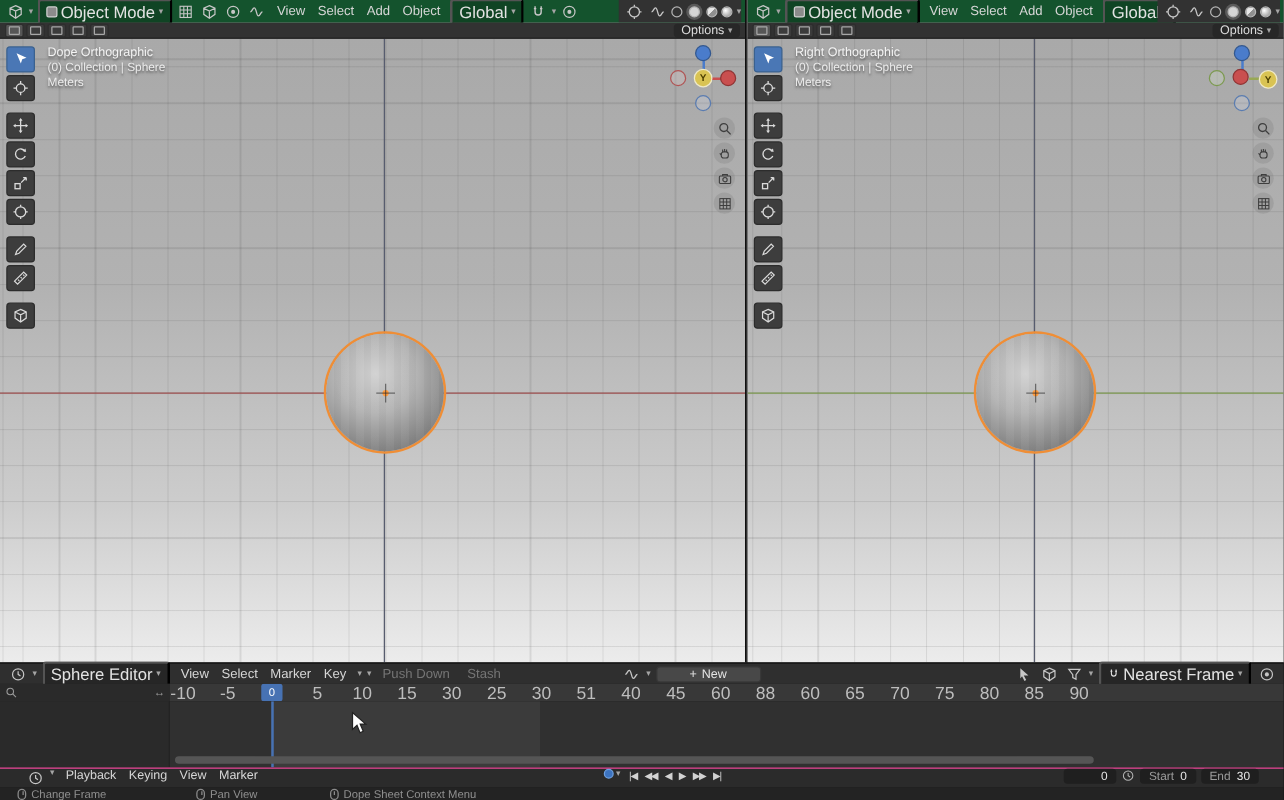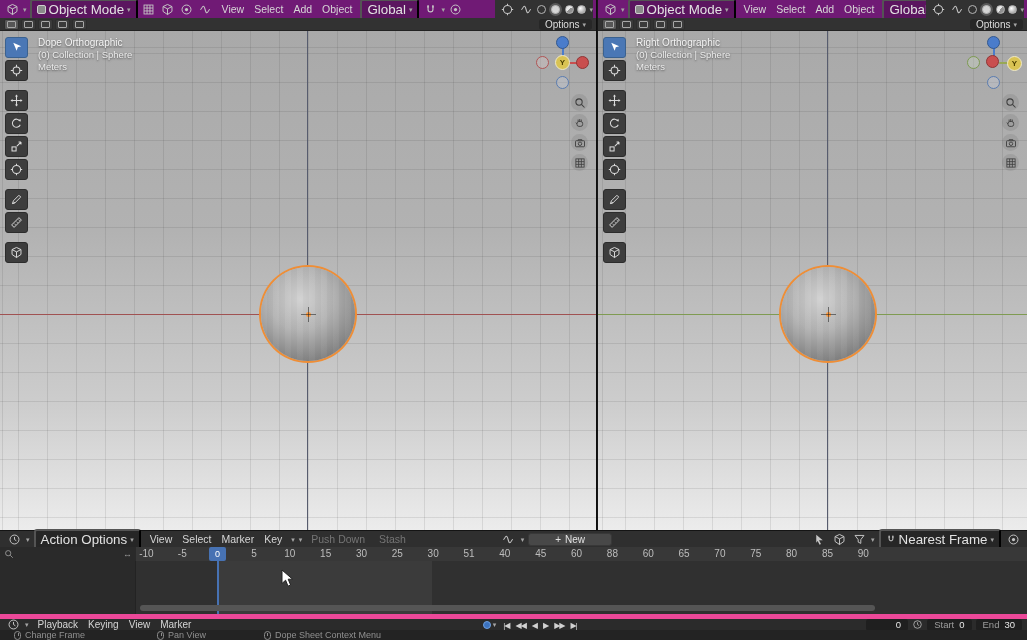--- a/index.html
+++ b/index.html
@@ -31,21 +31,21 @@
   #vp-left .sphere{left:261px}
   #vp-right .sphere{left:183px}
   .sphere::after{content:"";position:absolute;inset:0;border-radius:50%;opacity:.35;
     background:repeating-linear-gradient(90deg,rgba(255,255,255,.07) 0 6px,rgba(0,0,0,.06) 6px 12px)}
   .origin{position:absolute;left:50%;top:50%;width:5px;height:5px;margin:-2.5px 0 0 -2.5px;border-radius:50%;background:#ff9a3c;z-index:2}
   .origin::before{content:"";position:absolute;left:-5px;top:2px;width:15px;height:1px;background:rgba(45,45,45,.6)}
   .origin::after{content:"";position:absolute;left:2px;top:-5px;width:1px;height:15px;background:rgba(45,45,45,.6)}
 
   
   .vp-header{position:absolute;left:0;top:0;right:0;height:31px;z-index:8;font-size:10.5px}
-  .hrow1{height:18px;display:flex;align-items:center;gap:3px;padding:0 4px 0 4px;padding-right:118px;background:#701a75;position:relative;overflow:hidden}
+  .hrow1{height:18px;display:flex;align-items:center;gap:3px;padding:0 4px 0 4px;padding-right:118px;background:#14532d;position:relative;overflow:hidden}
   .hrow2{height:13px;display:flex;align-items:center;justify-content:space-between;padding:0 4px;background:#323232;border-bottom:1px solid #222}
   .menu{color:#d6d6d6;padding:0 5px;white-space:nowrap}
   .menubar{display:flex;align-items:center}
   .dd{display:inline-flex;align-items:center;gap:3px;background:rgba(0,0,0,.18);border-radius:3px;padding:1px 5px;color:#e2e2e2;white-space:nowrap}
   .caret{font-size:7px;color:#a5a5a5;line-height:1}
   .mini{width:16px;height:14px;display:inline-flex;align-items:center;justify-content:center;color:#c6c6c6;background:none;border:none;flex:none}
   .ti{width:13px;height:13px;display:block}
   .mode-ico{width:9px;height:9px;border:1px solid #cfcfcf;border-radius:2px;background:#8b8b8b;flex:none}
   .hr-right{position:absolute;right:3px;top:0;height:18px;display:flex;align-items:center;gap:3px;background:#323232;padding-left:4px}
   .shade{width:9px;height:9px;border-radius:50%;border:1px solid #b5b5b5;flex:none}
@@ -91,31 +91,31 @@
   .nav-btn .ti{width:12px;height:12px}
 
   
   .ds-header{position:absolute;left:0;top:530px;width:100%;height:17px;background:#2f2f2f;border-top:1px solid #141414;display:flex;align-items:center;gap:4px;padding:0 6px;font-size:10.5px}
   .disabled{color:#757575}
   .new-btn{background:#484848;border:1px solid #383838;border-radius:3px;color:#e4e4e4;display:inline-flex;align-items:center;justify-content:center;gap:4px;width:84px;height:13px;font-size:10px}
   .sp1{flex:.6}.sp2{flex:1.4}.sp{flex:1}
 
   .ds-ruler{position:absolute;left:0;top:547px;width:100%;height:14px;background:#383838;overflow:hidden}
   .ruler-cells{position:absolute;left:128.5px;top:0;display:flex;height:14px}
-  .ruler-num{width:35.85px;flex:none;text-align:center;font-size:10px;color:#bdbdbd;line-height:14px}
+  .ruler-num{width:35.85px;flex:none;text-align:center;font-size:14px;color:#bdbdbd;line-height:14px}
   .ds-corner{position:absolute;left:0;top:0;width:136px;height:14px;background:#2a2a2a;z-index:2;display:flex;align-items:center;justify-content:space-between;padding:0 4px;color:#9a9a9a;font-size:9px}
   .cf-box{position:absolute;left:209px;top:0;width:17px;height:14px;background:#4772b3;border-radius:2px;color:#fff;font-size:9px;display:flex;align-items:center;justify-content:center;z-index:3}
 
   .ds-main{position:absolute;left:0;top:561px;width:100%;height:53px;background:#303030;overflow:hidden}
   .ds-range{position:absolute;left:217px;top:0;width:215px;height:100%;background:#3b3b3b}
   .cf-line{position:absolute;left:217px;top:0;width:1.5px;height:100%;background:#4772b3}
   .ds-channels{position:absolute;left:0;top:0;width:136px;height:100%;background:#2a2a2a;border-right:1px solid #232323}
   .ds-hscroll{position:absolute;left:140px;top:44px;width:735px;height:6px;background:#555;border-radius:3px;border:none}
 
-  .ds-playbar{position:absolute;left:0;top:614px;width:100%;height:16px;background:#2b2b2b;border-top:5px solid #ec4899;display:flex;align-items:center;gap:4px;padding:0 5px;font-size:10px}
+  .ds-playbar{position:absolute;left:0;top:614px;width:100%;height:16px;background:#2b2b2b;border-top:1px solid #ec4899;display:flex;align-items:flex-start;gap:4px;padding:0 20px;font-size:10px}
   .tr-btn{background:none;border:none;color:#d2d2d2;font-size:8px;letter-spacing:-1px;padding:1px 3px}
   .rec{display:inline-flex;align-items:center;gap:2px;background:none;border:none}
   .rec-dot{width:8px;height:8px;border-radius:50%;background:#3c73c0;border:1px solid #6ea0e0}
   .num-field{background:#1f1f1f;border-radius:3px;color:#e6e6e6;display:inline-flex;align-items:center;gap:5px;padding:0 7px;height:12px;font-size:9.5px;border:none}
   .frame-field{width:42px;justify-content:flex-end}
   .range-field .lbl{color:#9c9c9c}
   .clock-ico{color:#b5b5b5}
 
   .statusbar{position:absolute;left:0;top:630px;width:100%;height:10px;background:#232323;display:flex;align-items:center;font-size:9px;color:#909090}
   .st-item{display:inline-flex;align-items:center;margin-left:14px;line-height:10px}
@@ -560,21 +560,21 @@
 </div>
 
 <div class="ds-header">
   <button class="mini">
       <svg class="ti">
         <use href="#i-clock"></use>
       </svg>
     </button>
   <span class="caret">▾</span>
   <button class="dd">
-    <span>Action Options</span>
+    <span>Sphere Editor</span>
       <span class="caret">▾</span>
   </button>
   <nav class="menubar">
       <span class="menu">View</span>
       <span class="menu">Select</span>
       <span class="menu">Marker</span>
       <span class="menu">Key</span>
     </nav>
   <span class="caret">▾</span>
   <span class="caret">▾</span>

